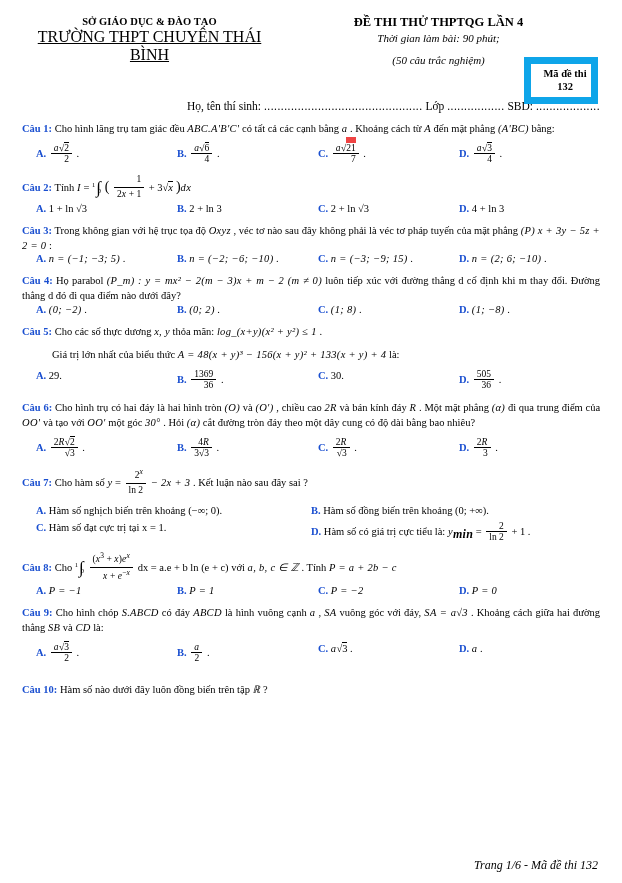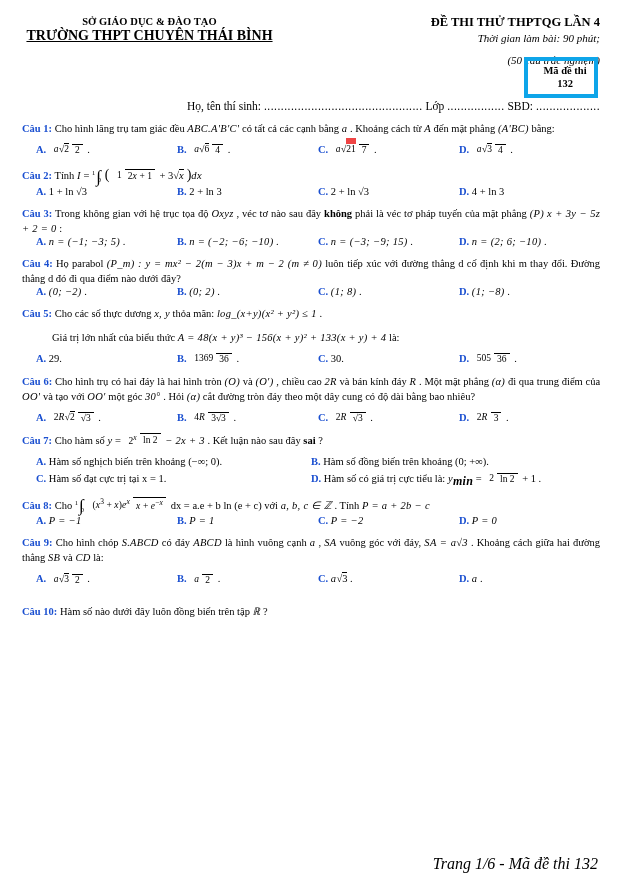--- a/index.html
+++ b/index.html
@@ -13,65 +13,65 @@
     color: #000000;
     position: relative;
     overflow: hidden;
   }
   .page { padding: 14px 22px 8px 22px; position: relative; height: 100%; }
 
   
   .header { display: flex; align-items: flex-start; }
   .hdr-left { width: 255px; text-align: center; padding-top: 2px; }
   .hdr-left .l1 { font-weight: bold; font-size: 10.5px; letter-spacing: .1px; }
-  .hdr-left .l2 { font-weight: bold; font-size: 14px; text-decoration: underline; margin-top: 1px; }
-  .hdr-right { flex: 1; text-align: right; padding-top: 1px; }
+  .hdr-left .l2 { font-weight: normal; font-size: 16px; text-decoration: underline; margin-top: 1px; }
+  .hdr-right { flex: 1; text-align: center; padding-top: 1px; }
   .hdr-right .t1 { font-weight: bold; font-size: 12.5px; }
   .hdr-right .t2 { font-style: italic; font-size: 11px; margin-top: 2px; }
   .hdr-right .t3 { font-style: italic; font-size: 11px; margin-top: 10px; }
 
   .code-box {
     position: absolute; right: 24px; top: 57px;
-    border: 4px solid #0ea5e9; padding: 3px 0 4px 8px; text-align: center;
+    border: 7px solid #0ea5e9; padding: 3px 0 4px 8px; text-align: center;
     font-weight: bold; font-size: 10.5px; line-height: 1.25; min-width: 74px;
   }
 
   .idline { margin-top: 34px; font-size: 11.5px; text-align: right; }
   .idline .dots { letter-spacing: .5px; }
 
   
   .q { margin-top: 9px; line-height: 1.45; text-align: justify; }
   .qlabel { color: #1a4fd0; font-weight: bold; }
-  .b { font-weight: bold; }
+  .b { font-weight: normal; }
   .mvar { font-style: italic; font-family: "Liberation Serif", serif; letter-spacing: .3px; }
 
   .answers { display: flex; margin-top: 0; }
   .answers > div { flex: 1; }
   .opt { color: #1a4fd0; font-weight: bold; }
   .opt-indent { padding-left: 14px; }
 
   .ans2 { display: flex; margin-top: 6px; }
   .ans2 > div { width: 50%; }
 
   
-  .frac { display: inline-flex; flex-direction: row; vertical-align: middle;
+  .frac { display: inline-flex; flex-direction: column; vertical-align: middle;
           text-align: right; margin: 0 2px; position: relative; top: -1px; }
   .frac .num { padding: 0 3px; font-size: 9.5px; }
   .frac .den { padding: 0 3px; border-top: 1px solid #000; font-size: 9.5px; }
   sup { font-size: 7.5px; vertical-align: super; }
   sub { font-size: 12px; vertical-align: sub; font-weight: bold; }
 
   .intg { font-size: 17px; line-height: 0.6; vertical-align: middle; display: inline-block;
           position: relative; font-family: "Liberation Serif", serif; }
   .lim-wrap { display: inline-flex; flex-direction: column; font-size: 6.5px; vertical-align: middle;
               margin-right: 1px; line-height: 1.05; }
 
   .center-line { text-align: left; padding-left: 30px; margin-top: 10px; }
 
-  .footer { position: absolute; right: 24px; bottom: 10px; font-size: 16px; font-style: italic; }
+  .footer { position: absolute; right: 24px; bottom: 10px; font-size: 12px; font-style: italic; }
 </style>
 </head>
 <body>
 
 <div class="page">
 
   <div class="header">
     <div class="hdr-left">
       <div class="l1">SỞ GIÁO DỤC &amp; ĐÀO TẠO</div>
       <div class="l2">TRƯỜNG THPT CHUYÊN THÁI BÌNH</div>

